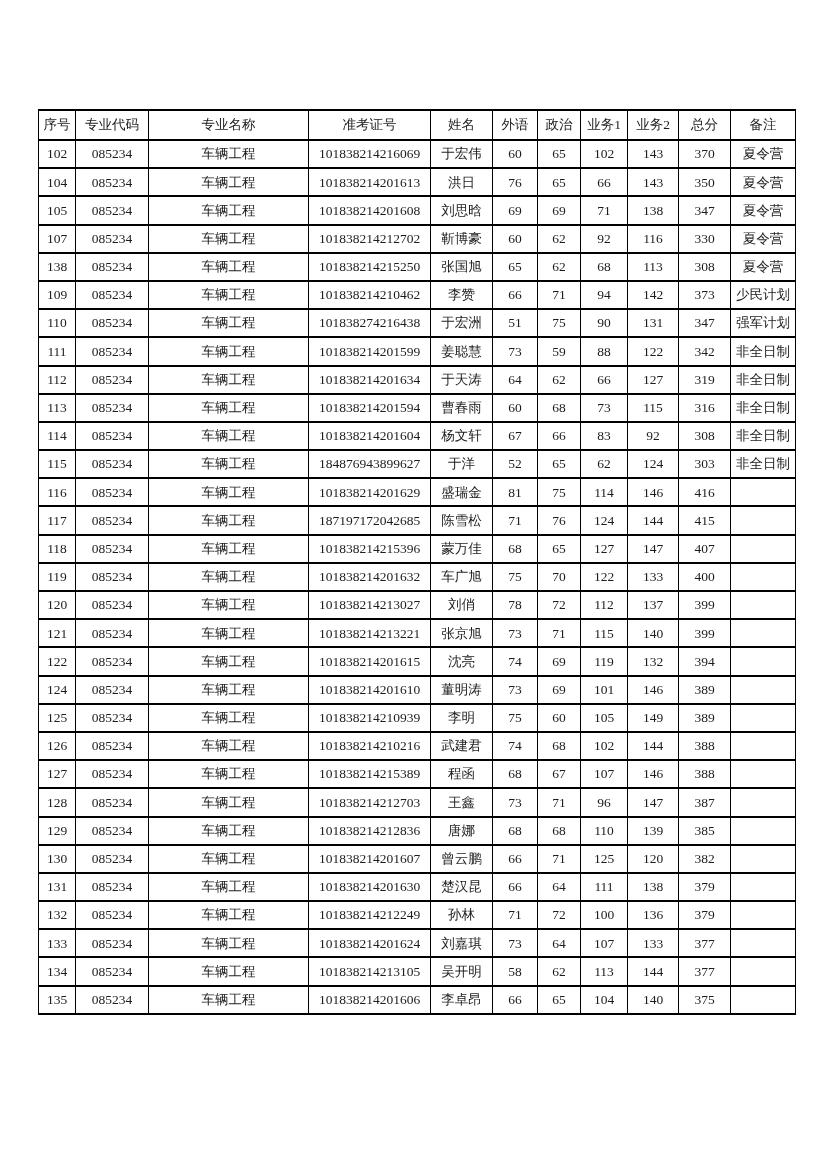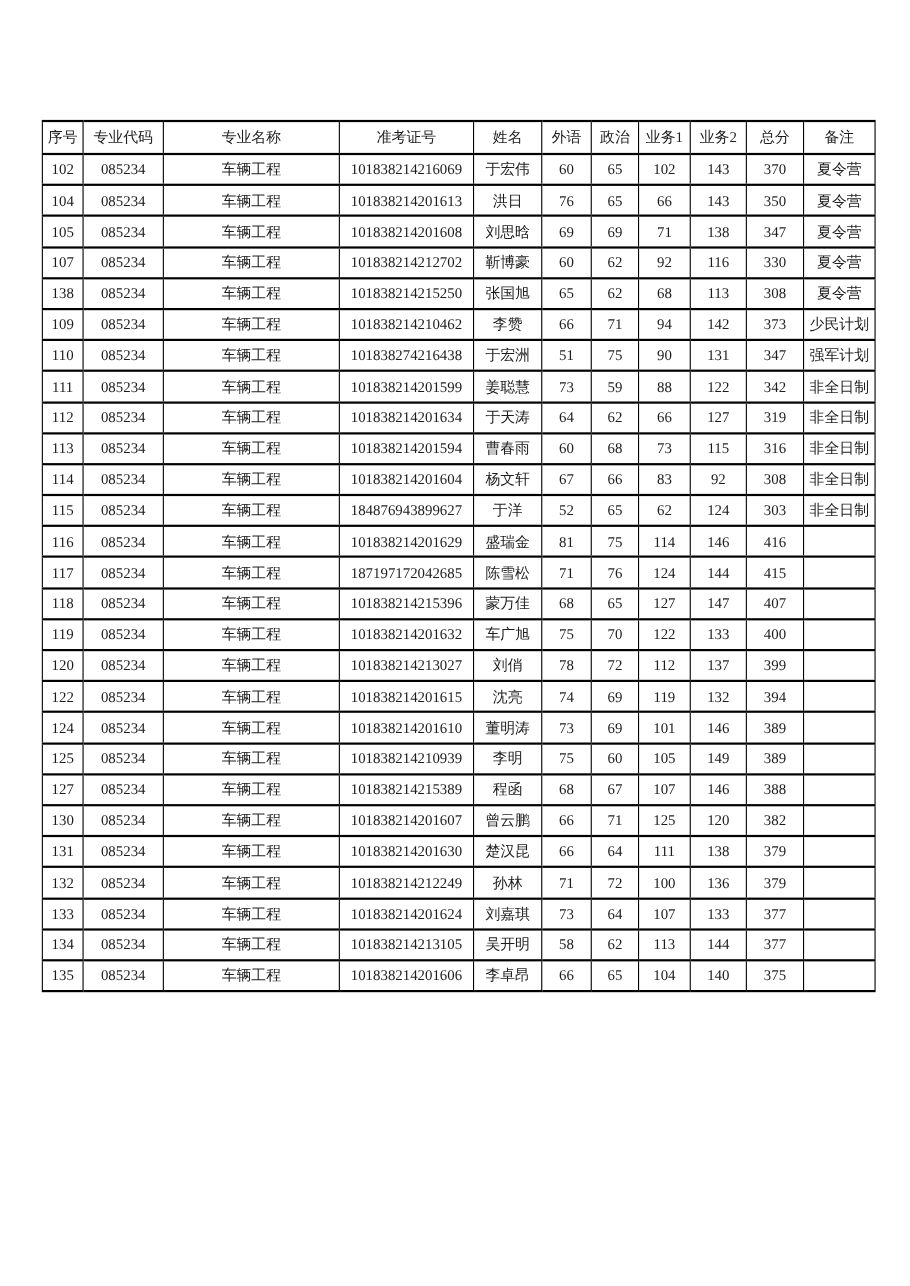--- a/index.html
+++ b/index.html
@@ -311,20 +311,33 @@
           <td>101838214213027</td>
           <td>刘俏</td>
           <td>78</td>
           <td>72</td>
           <td>112</td>
           <td>137</td>
           <td>399</td>
           <td></td>
         </tr>
         <tr>
+          <td>121</td>
+          <td>085234</td>
+          <td>车辆工程</td>
+          <td>101838214213221</td>
+          <td>张京旭</td>
+          <td>73</td>
+          <td>71</td>
+          <td>115</td>
+          <td>140</td>
+          <td>399</td>
+          <td></td>
+        </tr>
+        <tr>
           <td>122</td>
           <td>085234</td>
           <td>车辆工程</td>
           <td>101838214201615</td>
           <td>沈亮</td>
           <td>74</td>
           <td>69</td>
           <td>119</td>
           <td>132</td>
           <td>394</td>
@@ -350,30 +363,69 @@
           <td>101838214210939</td>
           <td>李明</td>
           <td>75</td>
           <td>60</td>
           <td>105</td>
           <td>149</td>
           <td>389</td>
           <td></td>
         </tr>
         <tr>
+          <td>126</td>
+          <td>085234</td>
+          <td>车辆工程</td>
+          <td>101838214210216</td>
+          <td>武建君</td>
+          <td>74</td>
+          <td>68</td>
+          <td>102</td>
+          <td>144</td>
+          <td>388</td>
+          <td></td>
+        </tr>
+        <tr>
           <td>127</td>
           <td>085234</td>
           <td>车辆工程</td>
           <td>101838214215389</td>
           <td>程函</td>
           <td>68</td>
           <td>67</td>
           <td>107</td>
           <td>146</td>
           <td>388</td>
+          <td></td>
+        </tr>
+        <tr>
+          <td>128</td>
+          <td>085234</td>
+          <td>车辆工程</td>
+          <td>101838214212703</td>
+          <td>王鑫</td>
+          <td>73</td>
+          <td>71</td>
+          <td>96</td>
+          <td>147</td>
+          <td>387</td>
+          <td></td>
+        </tr>
+        <tr>
+          <td>129</td>
+          <td>085234</td>
+          <td>车辆工程</td>
+          <td>101838214212836</td>
+          <td>唐娜</td>
+          <td>68</td>
+          <td>68</td>
+          <td>110</td>
+          <td>139</td>
+          <td>385</td>
           <td></td>
         </tr>
         <tr>
           <td>130</td>
           <td>085234</td>
           <td>车辆工程</td>
           <td>101838214201607</td>
           <td>曾云鹏</td>
           <td>66</td>
           <td>71</td>

